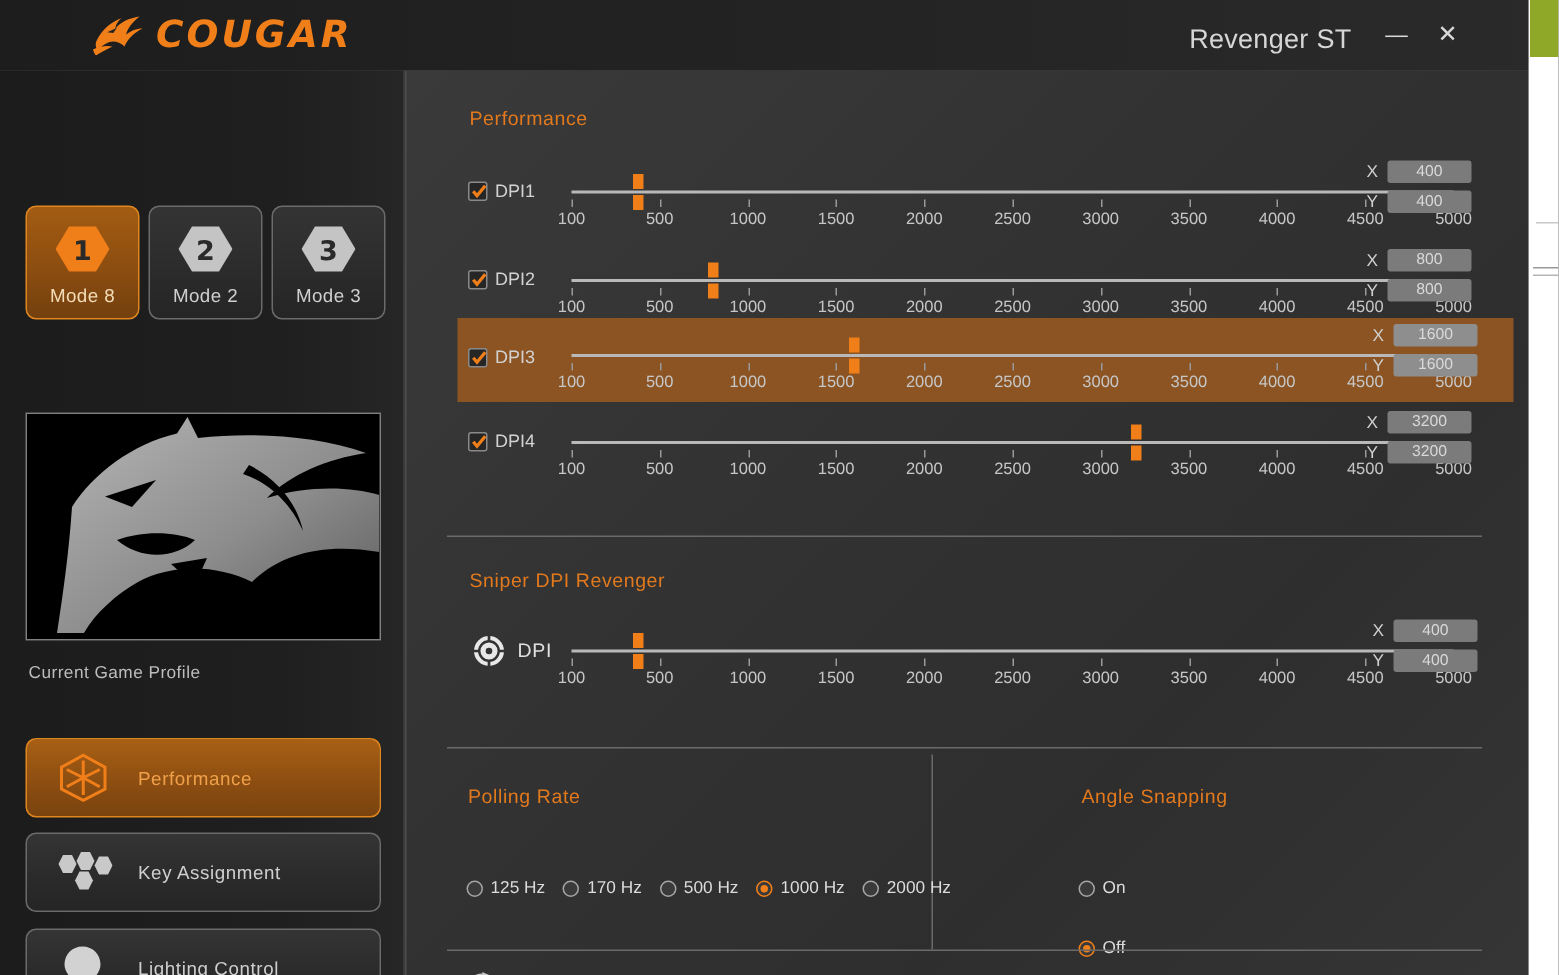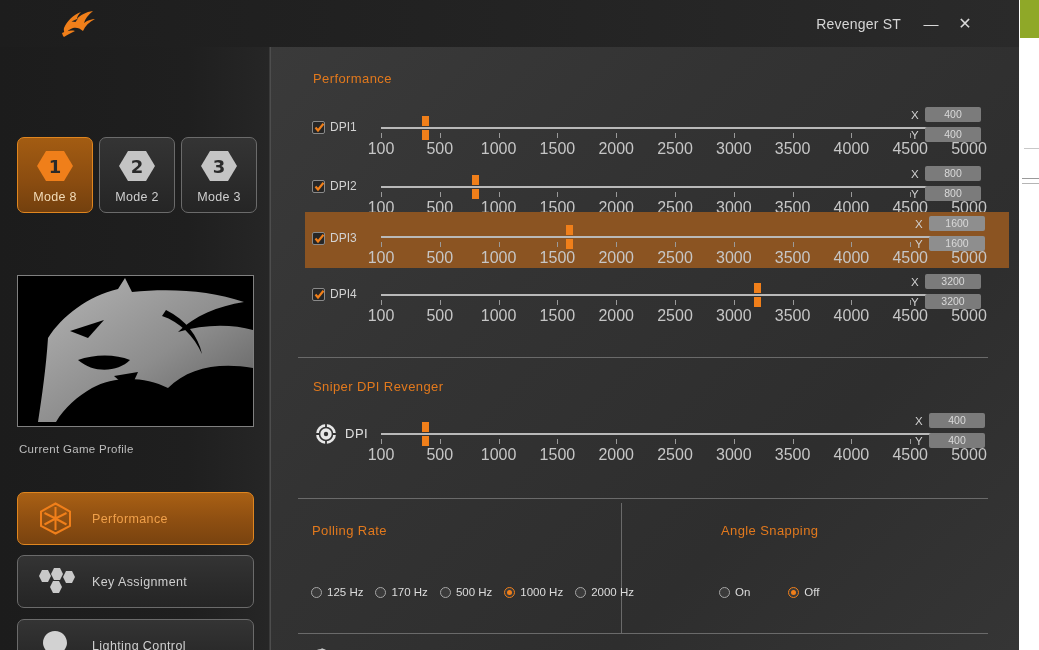--- a/index.html
+++ b/index.html
@@ -35,21 +35,21 @@
   }
   .logo-wrap { position: absolute; left: 62px; top: 9px; display: flex; align-items: center; gap: 8px; }
   .logo-mark { width: 34px; height: 28px; }
   .logo-text {
     color: #f07f1a; font-size: 25px; font-weight: bold; font-style: italic;
     letter-spacing: 2px; line-height: 28px;
     font-family: "DejaVu Sans", sans-serif;
   }
   #win-title {
     position: absolute; right: 118px; top: 16px;
-    color: #d6d6d6; font-size: 14px; letter-spacing: 0.2px;
+    color: #d6d6d6; font-size: 18px; letter-spacing: 0.2px;
   }
   .win-btn {
     position: absolute; top: 14px; width: 20px; height: 20px;
     color: #d8d8d8; font-size: 15px; text-align: center; line-height: 20px;
     cursor: pointer;
   }
   #btn-min { right: 78px; }
   #btn-close { right: 44px; font-size: 16px; }
 
   
@@ -147,21 +147,21 @@
 
   .slider { position: absolute; left: 76px; top: 0; width: 588px; height: 52px; }
   .track { position: absolute; left: 0; top: 24px; width: 588px; height: 1.5px; background: #b9b9b9; }
   .handle { position: absolute; width: 7px; top: 13px; height: 25px; }
   .handle .hb { position: absolute; left: 0; width: 7px; background: #f07f1a; }
   .handle .up { top: 0; height: 10px; }
   .handle .dn { top: 14px; height: 10px; }
   .ticks { position: absolute; left: 0; top: 30px; width: 588px; height: 22px; }
   .tick { position: absolute; top: 0; width: 1px; height: 5px; background: #9a9a9a; }
   .tlbl { position: absolute; top: 7px; transform: translateX(-50%);
-          font-size: 16px; color: #c6c6c6; white-space: nowrap; text-align: right; }
+          font-size: 11px; color: #c6c6c6; white-space: nowrap; text-align: right; }
 
   .xy { position: absolute; right: 6px; top: 4px; width: 88px; }
   .xy-line { display: flex; align-items: center; gap: 6px; margin-bottom: 5px; }
   .xy-k { font-size: 11.5px; color: #d0d0d0; width: 8px; }
   .xy-v {
     width: 56px; height: 15px; background: #7b7b7b; border-radius: 2px;
     color: #d9d9d9; font-size: 10.5px; text-align: center; line-height: 15px;
   }
   #row-dpi3 .xy-v { background: #8e8e8e; }
 
@@ -173,21 +173,21 @@
   #sniper-lbl { position: absolute; left: 40px; top: 17px; font-size: 13px; color: #e0e0e0; letter-spacing: 0.5px; }
 
   #div-2 { top: 451px; }
   #div-v {
     position: absolute; left: 350px; top: 456px; width: 1px; height: 130px; background: #6a6a6a;
   }
   #div-3 { top: 586px; }
 
   .radio-row { position: absolute; display: flex; }
   #polling-radios { left: 40px; top: 539px; gap: 2px; }
-  #angle-radios { left: 448px; top: 539px; gap: 28px; }
+  #angle-radios { left: 448px; top: 539px; gap: 28px; flex-direction: column; }
   .radio { display: flex; align-items: center; gap: 5px; cursor: pointer; margin-right: 10px; }
   .rdot { width: 11px; height: 11px; border-radius: 50%; border: 1px solid #a5a5a5; background: #3a3a3a; position: relative; }
   .rdot.on { border-color: #f07f1a; }
   .rdot.on::after {
     content: ""; position: absolute; left: 2px; top: 2px; width: 5px; height: 5px;
     border-radius: 50%; background: #f07f1a;
   }
   .rlbl { font-size: 11.5px; color: #dcdcdc; }
 
   #reset-btn { position: absolute; left: 40px; top: 600px; display: flex; align-items: center; gap: 8px; cursor: pointer; }
@@ -210,20 +210,21 @@
 
   <div id="titlebar">
     <div class="logo-wrap">
       <span class="logo-mark">
         <svg width="34" height="28" viewBox="0 0 34 28">
           <path fill="#f07f1a" d="M2 19 C5 12 11 6 19 3 C16 6 15 8 15 10 C18 6 24 3 31 2 C26 6 23 10 22 14 C26 11 30 10 33 10 C27 13 23 17 21 22 C18 19 14 18 11 19 C8 20 5 22 3 25 C2 23 1.5 21 2 19 Z"></path>
           <path fill="#f07f1a" d="M0 24 C4 22 9 21 13 22 C9 24 5 26 2 28 C1 27 0.4 25.5 0 24 Z"></path>
           <path fill="#232323" d="M9.5 12.5 L16 9.5 L13.5 13 Z"></path>
         </svg>
       </span>
+      <span class="logo-text">COUGAR</span>
     </div>
     <div id="win-title">Revenger ST</div>
     <div id="btn-min" class="win-btn">—</div>
     <div id="btn-close" class="win-btn">✕</div>
   </div>
 
   <div id="sidebar">
 
 
     <div id="mode-1" class="mode-btn">

